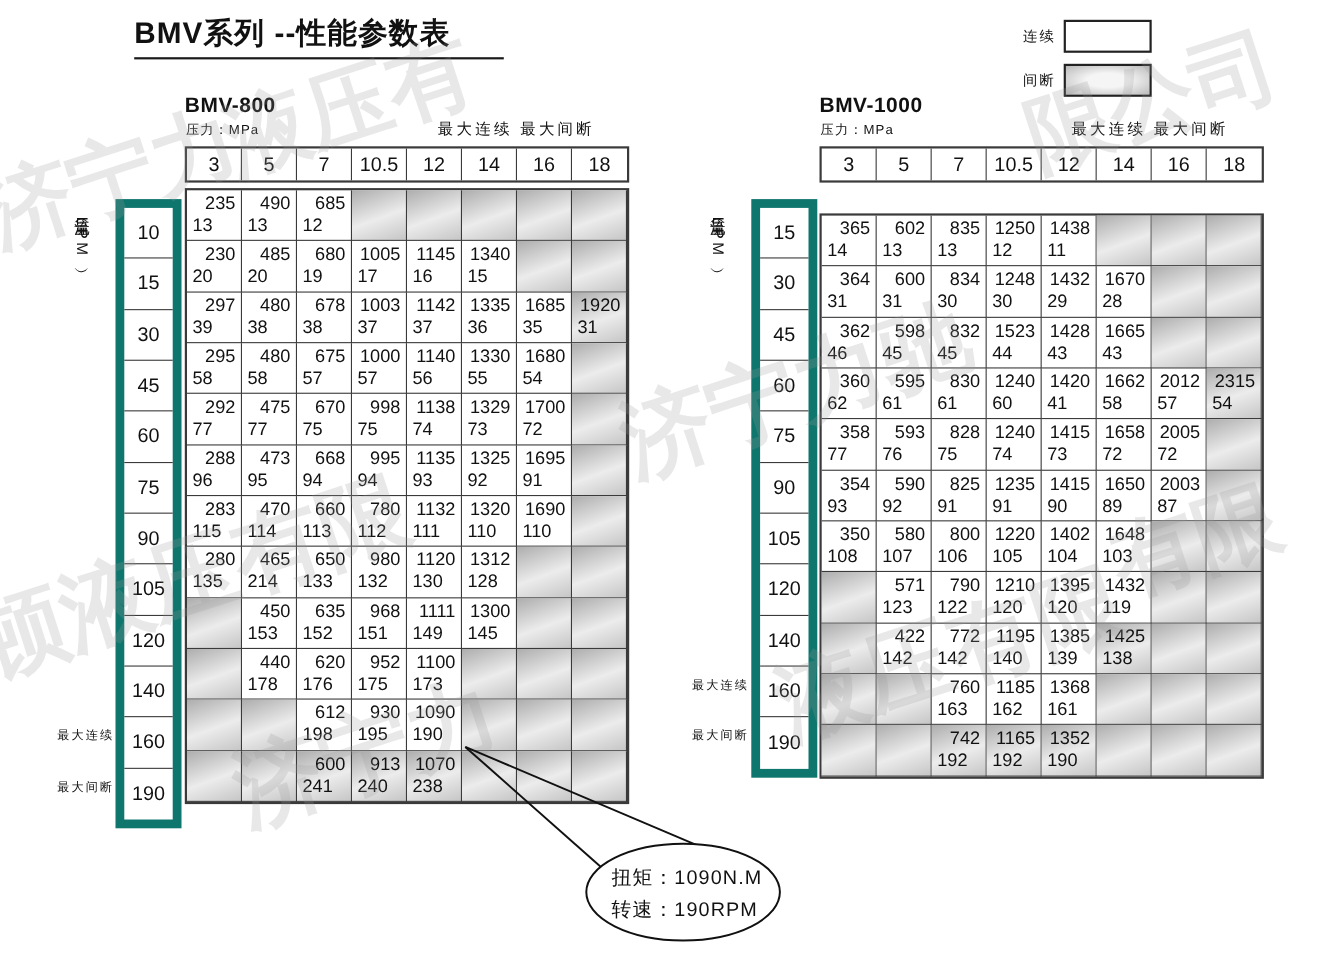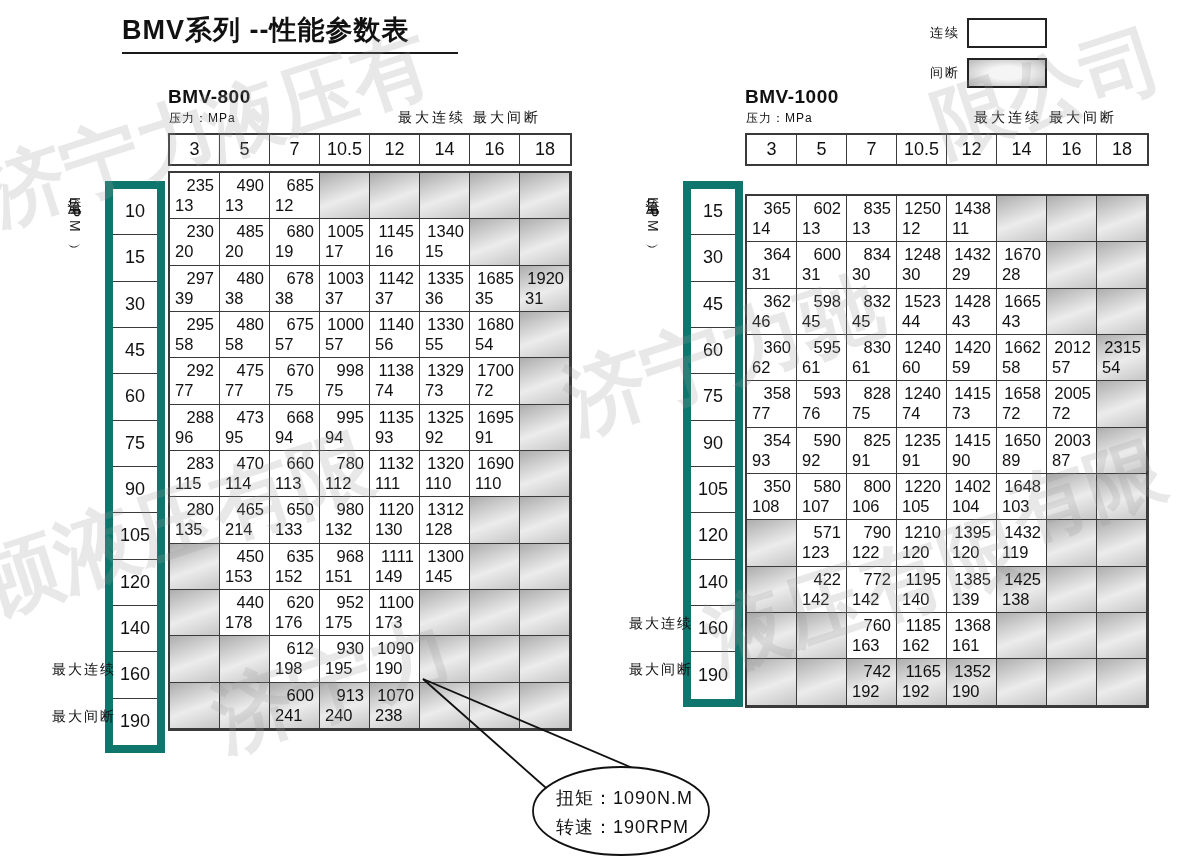--- a/index.html
+++ b/index.html
@@ -17,21 +17,21 @@
   .legend-label { font-size:13px; letter-spacing:2px; margin-right:7px; }
   .legend-box { width:80px; height:30px; border:2px solid #222; background:#fff; }
   .legend-box.grad { background:radial-gradient(ellipse at 50% 50%, #f5f5f5 35%, #b9b9b9 100%); }
 
   
   .tbl-title { position:absolute; font-size:19px; font-weight:600; letter-spacing:0.5px; z-index:2; }
   .pressure-label { position:absolute; font-size:12px; letter-spacing:1px; z-index:2; }
   .max-header { position:absolute; font-size:14px; letter-spacing:3px; z-index:2;margin-left:24px; }
   .vlabel { position:absolute; writing-mode:vertical-rl; text-orientation:mixed;
     font-size:14px; letter-spacing:3px; z-index:2; }
-  .side-label { position:absolute; font-size:14px; letter-spacing:2px; z-index:2; }
+  .side-label { position:absolute; font-size:11px; letter-spacing:2px; z-index:2; }
 
   
   .phead { position:absolute; display:grid; grid-template-columns:repeat(8,50px);
     height:33px; border:2px solid #3a3a3a; z-index:1; }
   .hcell { border-right:1.5px solid #3a3a3a; display:flex; align-items:center; justify-content:center;
     font-size:18px; }
   .hcell:last-child { border-right:none; }
 
   
   .fcol { position:absolute; width:60px; border:8px solid #0f766e; z-index:1; }
@@ -516,21 +516,21 @@
       <div class="cell">
         <div class="t">830</div>
         <div class="s">61</div>
       </div>
       <div class="cell">
         <div class="t">1240</div>
         <div class="s">60</div>
       </div>
       <div class="cell">
         <div class="t">1420</div>
-        <div class="s">59</div>
+        <div class="s">41</div>
       </div>
       <div class="cell">
         <div class="t">1662</div>
         <div class="s">58</div>
       </div>
       <div class="cell">
         <div class="t">2012</div>
         <div class="s">57</div>
       </div>
       <div class="cell gray">

